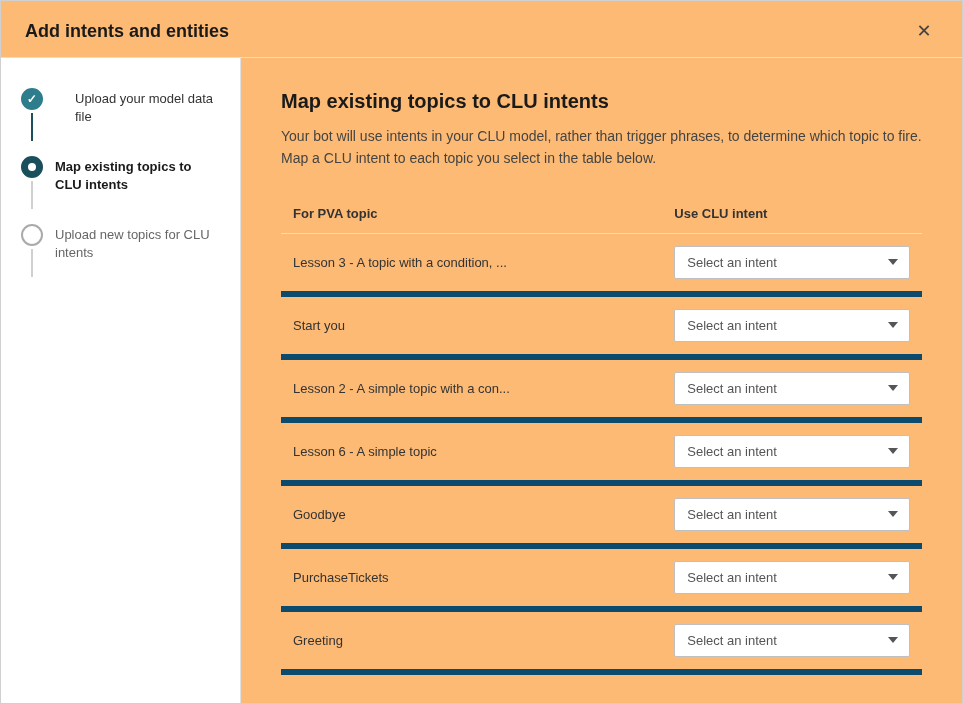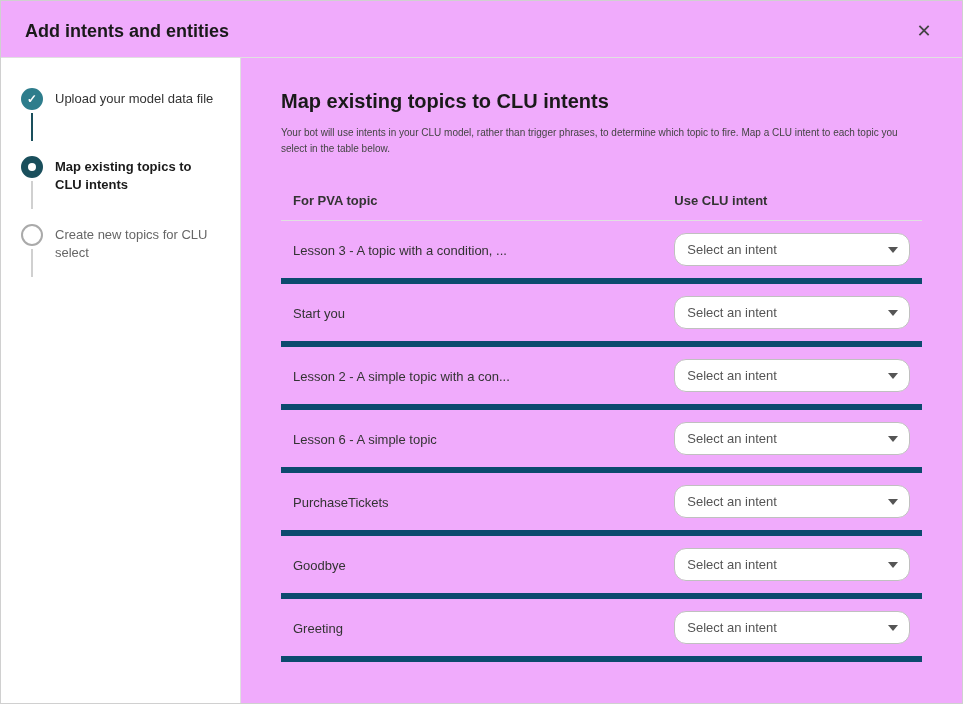--- a/index.html
+++ b/index.html
@@ -14,21 +14,21 @@
       background: #f5f5f5;
       display: flex;
       align-items: center;
       justify-content: center;
       min-height: 100vh;
     }
 
     .dialog {
       width: 963px;
       height: 704px;
-      background: #f0abfc;
+      background: #fdba74;
       border: 1px solid #d0d0d0;
       box-shadow: 0 8px 32px rgba(0,0,0,0.15);
       display: flex;
       flex-direction: column;
       overflow: hidden;
     }
 
     .dialog-header {
       display: flex;
       align-items: center;
@@ -145,20 +145,21 @@
       line-height: 1.4;
     }
 
     .step-label.active {
       font-weight: 700;
       color: #1a1a1a;
     }
 
     .step-label.completed {
       color: #333;
+      margin-left: 20px;
     }
 
     .step-label.inactive {
       color: #666;
     }
 
     
     .main-content {
       flex: 1;
       overflow-y: auto;
@@ -166,21 +167,21 @@
     }
 
     .section-title {
       font-size: 20px;
       font-weight: 600;
       color: #1a1a1a;
       margin-bottom: 12px;
     }
 
     .section-description {
-      font-size: 10px;
+      font-size: 14px;
       color: #444;
       line-height: 1.6;
       margin-bottom: 28px;
       max-width: 680px;
     }
 
     .mapping-table {
       width: 100%;
       border-collapse: collapse;
     }
@@ -216,21 +217,21 @@
     .select-wrapper select {
       width: 100%;
       padding: 8px 36px 8px 12px;
       border: 1px solid #c0c0c0;
       background: #fff;
       font-size: 13px;
       color: #555;
       cursor: pointer;
       appearance: none;
       -webkit-appearance: none;
-      border-radius: 12px;
+      border-radius: 2px;
     }
 
     .select-wrapper::after {
       content: '';
       position: absolute;
       right: 12px;
       top: 50%;
       transform: translateY(-50%);
       pointer-events: none;
       border-left: 5px solid transparent;
@@ -272,21 +273,21 @@
           <div class="step-connector inactive"></div>
         </div>
         <span class="step-label active">Map existing topics to CLU intents</span>
       </div>
 
       <div class="step-item">
         <div class="step-left">
           <div class="step-circle inactive"></div>
           <div class="step-connector inactive"></div>
         </div>
-        <span class="step-label inactive">Create new topics for CLU select</span>
+        <span class="step-label inactive">Upload new topics for CLU intents</span>
       </div>
 
 
     </div>
 
     <div class="main-content">
       <h2 class="section-title">Map existing topics to CLU intents</h2>
       <p class="section-description">Your bot will use intents in your CLU model, rather than trigger phrases, to determine which topic to fire. Map a CLU intent to each topic you select in the table below.</p>
 
       <table class="mapping-table">
@@ -315,27 +316,27 @@
                 <div class="select-wrapper"><select><option value="">Select an intent</option></select></div>
               </td>
             </tr>
             <tr>
               <td><span class="topic-name">Lesson 6 - A simple topic</span></td>
               <td>
                 <div class="select-wrapper"><select><option value="">Select an intent</option></select></div>
               </td>
             </tr>
             <tr>
+              <td><span class="topic-name">Goodbye</span></td>
+              <td>
+                <div class="select-wrapper"><select><option value="">Select an intent</option></select></div>
+              </td>
+            </tr>
+            <tr>
               <td><span class="topic-name">PurchaseTickets</span></td>
-              <td>
-                <div class="select-wrapper"><select><option value="">Select an intent</option></select></div>
-              </td>
-            </tr>
-            <tr>
-              <td><span class="topic-name">Goodbye</span></td>
               <td>
                 <div class="select-wrapper"><select><option value="">Select an intent</option></select></div>
               </td>
             </tr>
             <tr>
               <td><span class="topic-name">Greeting</span></td>
               <td>
                 <div class="select-wrapper"><select><option value="">Select an intent</option></select></div>
               </td>
             </tr>

